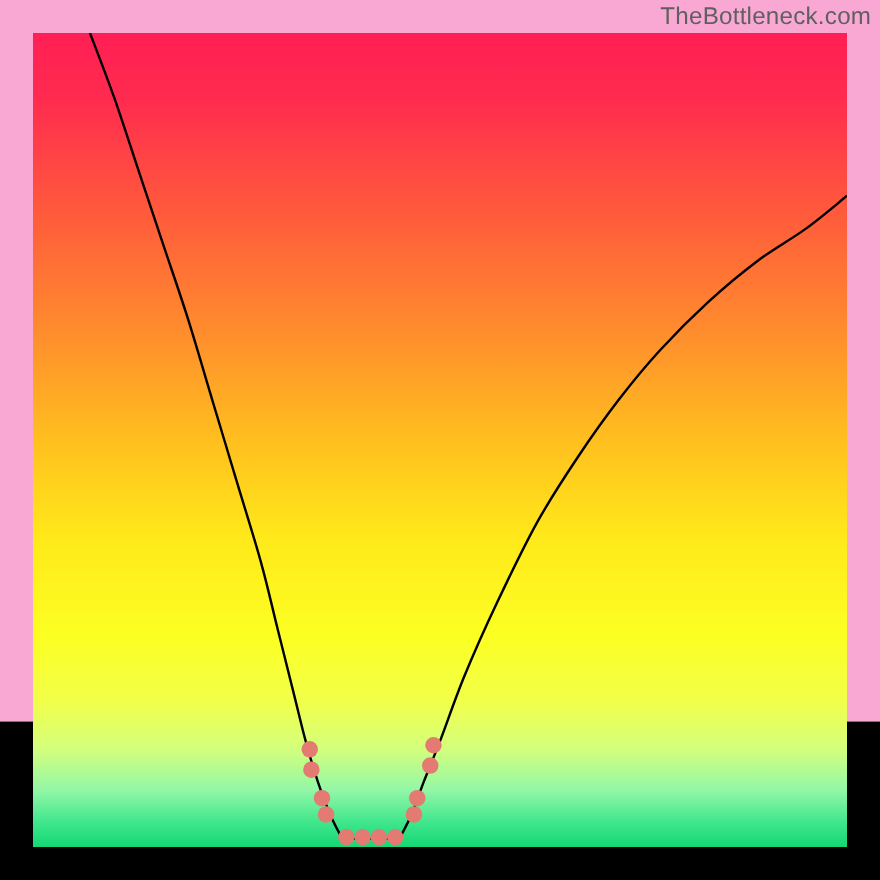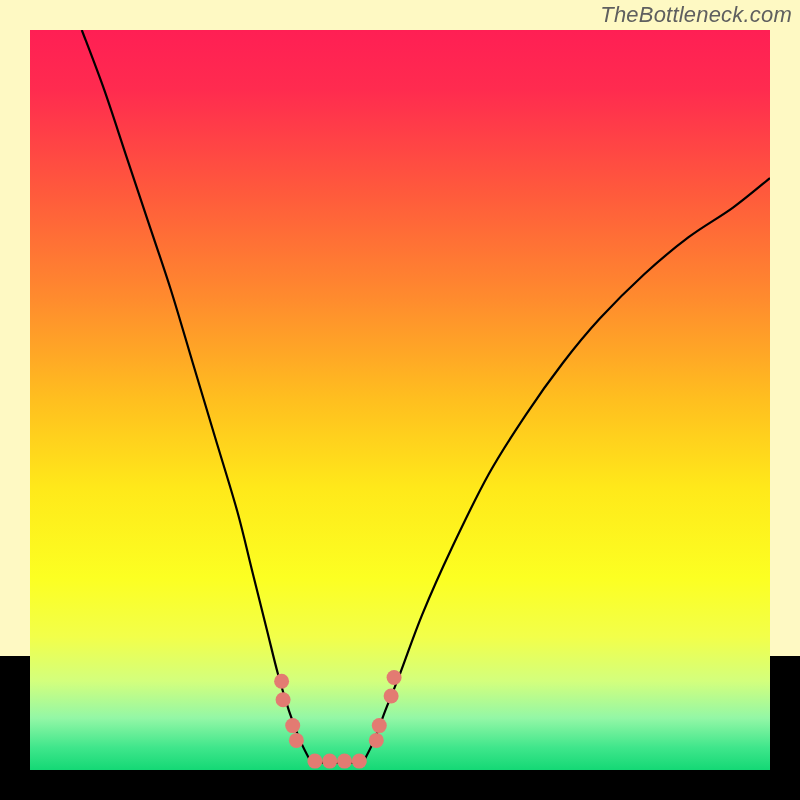--- a/index.html
+++ b/index.html
@@ -9,22 +9,21 @@
     height: 800px;
     background: #000;
     overflow: hidden;
   }
   .frame {
     position: absolute;
     left: 0;
     top: 0;
     width: 800px;
     height: 656px;
-    background: #fef9c3;
-    font-style: italic;
+    background: #f9a8d4;
   }
   .plot {
     position: absolute;
     left: 30px;
     top: 30px;
     width: 740px;
     height: 740px;
   }
   .watermark {
     position: absolute;

